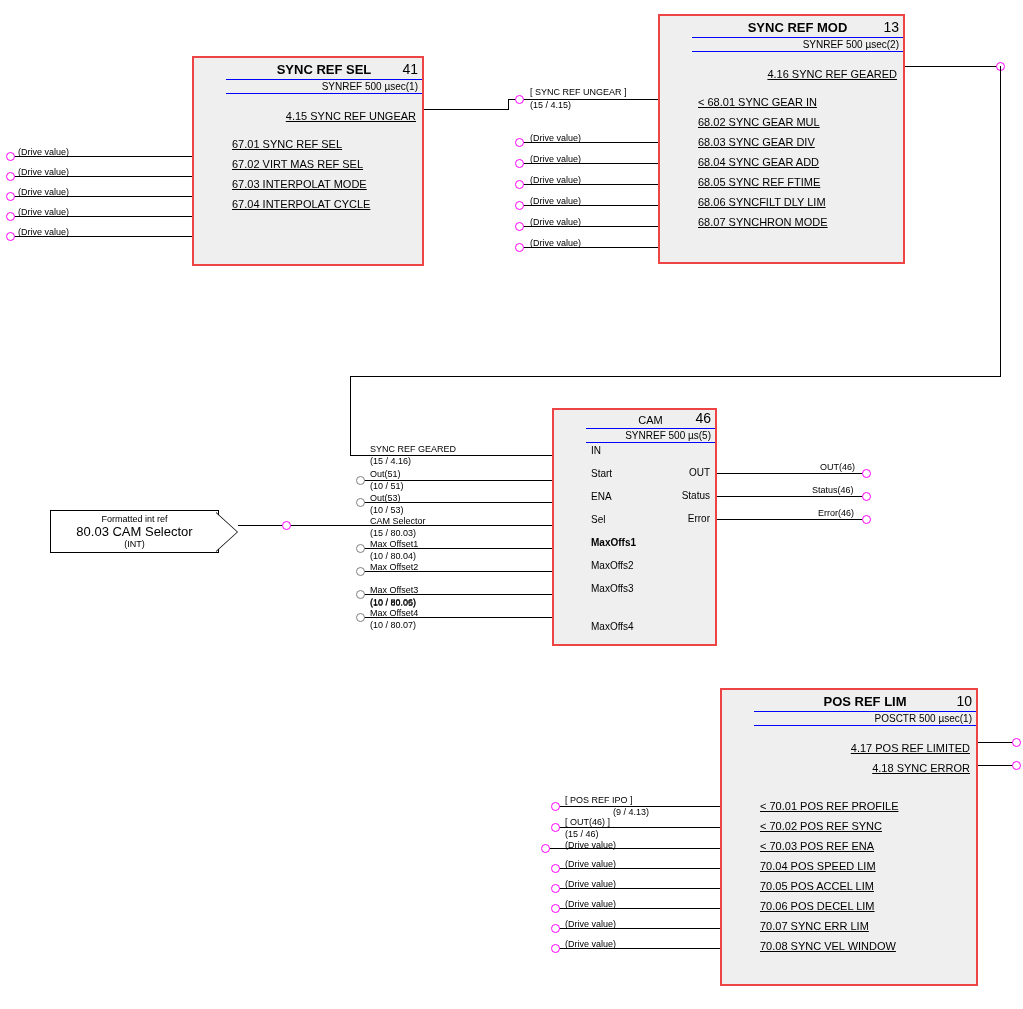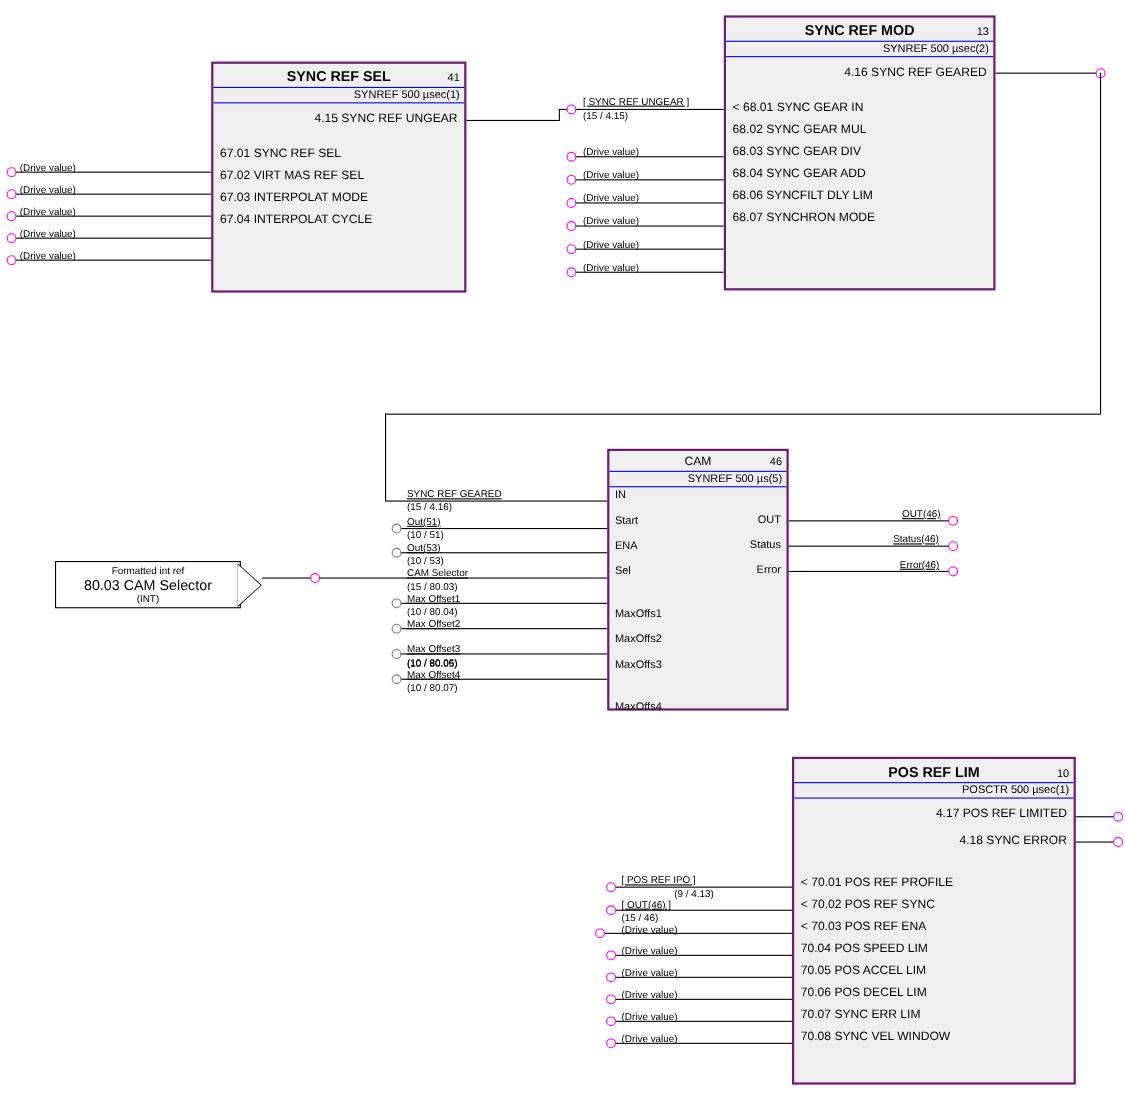--- a/index.html
+++ b/index.html
@@ -14,55 +14,57 @@
     position: relative;
     overflow: hidden;
   }
   .canvas {
     position: relative;
     width: 1023px;
     height: 1009px;
   }
   .block {
     position: absolute;
-    border: 2px solid #701a75;
+    border: 2px solid #ef4444;
     background: #efefef;
     box-sizing: border-box;
+    padding-left: 32px;
   }
   .block .title {
     font-weight: bold;
     text-align: center;
     font-size: 13px;
     padding: 4px 4px 2px 4px;
     position: relative;
   }
   .block .title .index {
     position: absolute;
     right: 4px;
     bottom: 2px;
-    font-size: 10px;
+    font-size: 14px;
     font-weight: normal;
   }
   .block .timing {
     border-top: 1px solid #0000ff;
     border-bottom: 1px solid #0000ff;
     font-size: 10px;
     padding: 1px 4px;
     display: flex;
     justify-content: flex-end;
   }
   .block .body {
     position: relative;
   }
   .row {
     display: flex;
-    align-items: center;
+    align-items: flex-end;
     height: 20px;
     padding: 0 6px;
     font-size: 11px;
+    text-decoration: underline;
   }
   .row.right { justify-content: flex-end; }
   .row.tall { height: 28px; }
   .pin {
     position: absolute;
     width: 7px;
     height: 7px;
     border: 1px solid #808080;
     border-radius: 50%;
     background: #fff;
@@ -72,21 +74,20 @@
     position: absolute;
     background: #000;
   }
   .wire.h { height: 1px; }
   .wire.v { width: 1px; }
   .label-small {
     position: absolute;
     font-size: 9px;
     color: #000;
     white-space: nowrap;
-    text-decoration: underline;
   }
   .label-tiny {
     position: absolute;
     font-size: 9px;
     color: #000;
     white-space: nowrap;
   }
   
   .cam-cols {
     display: flex;
@@ -193,20 +194,23 @@
           <span>&lt; 68.01 SYNC GEAR IN</span>
         </div>
       <div class="row">
           <span>68.02 SYNC GEAR MUL</span>
         </div>
       <div class="row">
           <span>68.03 SYNC GEAR DIV</span>
         </div>
       <div class="row">
           <span>68.04 SYNC GEAR ADD</span>
+        </div>
+      <div class="row">
+          <span>68.05 SYNC REF FTIME</span>
         </div>
       <div class="row">
           <span>68.06 SYNCFILT DLY LIM</span>
         </div>
       <div class="row">
           <span>68.07 SYNCHRON MODE</span>
         </div>
     </div>
   </div>
 
@@ -241,21 +245,21 @@
     <div class="timing">
       <span>SYNREF  500 µs</span>
       <span>(5)</span>
     </div>
     <div class="body cam-cols" style="height:196px;">
       <div class="cam-col" style="border-right:1px solid transparent;">
         <div class="cam-row"><span>IN</span></div>
         <div class="cam-row" style="margin-top:8px;"><span>Start</span></div>
         <div class="cam-row" style="margin-top:8px;"><span>ENA</span></div>
         <div class="cam-row" style="margin-top:8px;"><span>Sel</span></div>
-        <div class="cam-row" style="margin-top:24px;"><span>MaxOffs1</span></div>
+        <div class="cam-row" style="margin-top:8px;font-weight:bold;"><span>MaxOffs1</span></div>
         <div class="cam-row" style="margin-top:8px;"><span>MaxOffs2</span></div>
         <div class="cam-row" style="margin-top:8px;"><span>MaxOffs3</span></div>
         <div class="cam-row" style="margin-top:23px;"><span>MaxOffs4</span></div>
       </div>
       <div class="cam-col">
         <div style="height:22px;"></div>
         <div class="cam-row r"><span>OUT</span></div>
         <div class="cam-row r" style="margin-top:8px;"><span>Status</span></div>
         <div class="cam-row r" style="margin-top:8px;"><span>Error</span></div>
       </div>

